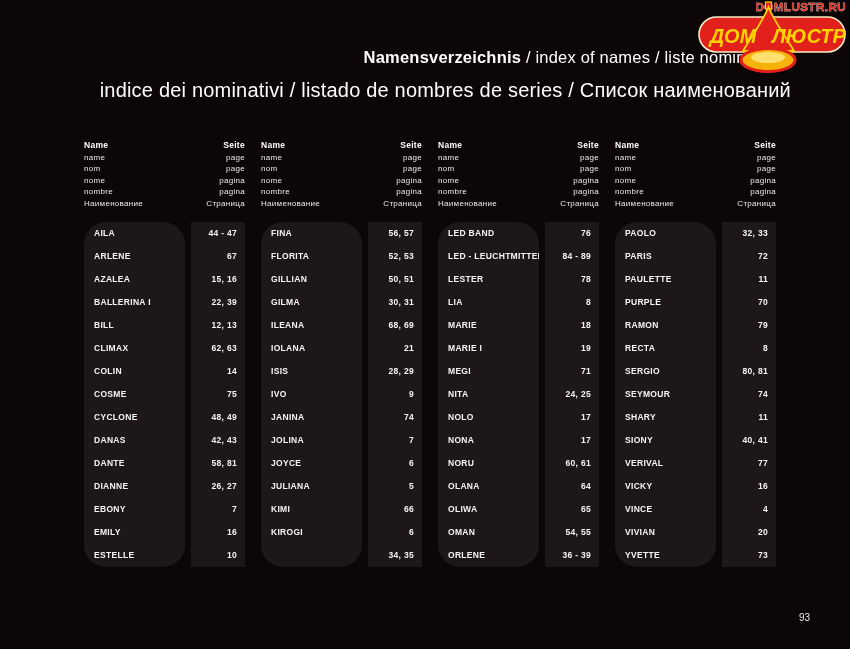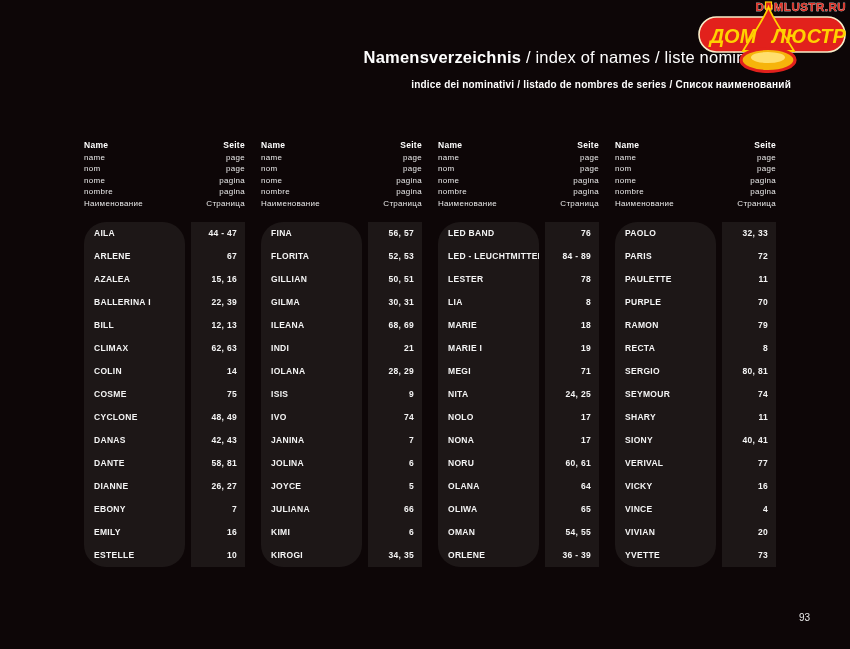--- a/index.html
+++ b/index.html
@@ -16,21 +16,21 @@
   .title-block {
     position: absolute;
     top: 48px; right: 59px;
     text-align: right;
     color: #fdfdfd;
     letter-spacing: 0.2px;
     white-space: nowrap;
   }
   .title-line1 { font-size: 16.5px; font-weight: 400; }
   .title-line1 .bold { font-weight: 700; }
-  .title-line2 { font-size: 10px; font-weight: 700; margin-top: 12px; }
+  .title-line2 { font-size: 20px; font-weight: 400; margin-top: 12px; }
 
   
   .watermark {
     position: absolute;
     top: 0; right: 2px;
     width: 152px; height: 82px;
     z-index: 5;
   }
 
   
@@ -183,21 +183,20 @@
           <div class="hdr-line">Страница</div>
         </div>
     </div>
     <div class="group-table">
       <div class="name-column">
           <div class="cell name-cell">FINA</div>
           <div class="cell name-cell">FLORITA</div>
           <div class="cell name-cell">GILLIAN</div>
           <div class="cell name-cell">GILMA</div>
           <div class="cell name-cell">ILEANA</div>
-          <div class="cell name-cell">INDI</div>
           <div class="cell name-cell">IOLANA</div>
           <div class="cell name-cell">ISIS</div>
           <div class="cell name-cell">IVO</div>
           <div class="cell name-cell">JANINA</div>
           <div class="cell name-cell">JOLINA</div>
           <div class="cell name-cell">JOYCE</div>
           <div class="cell name-cell">JULIANA</div>
           <div class="cell name-cell">KIMI</div>
           <div class="cell name-cell">KIROGI</div>
         </div>

